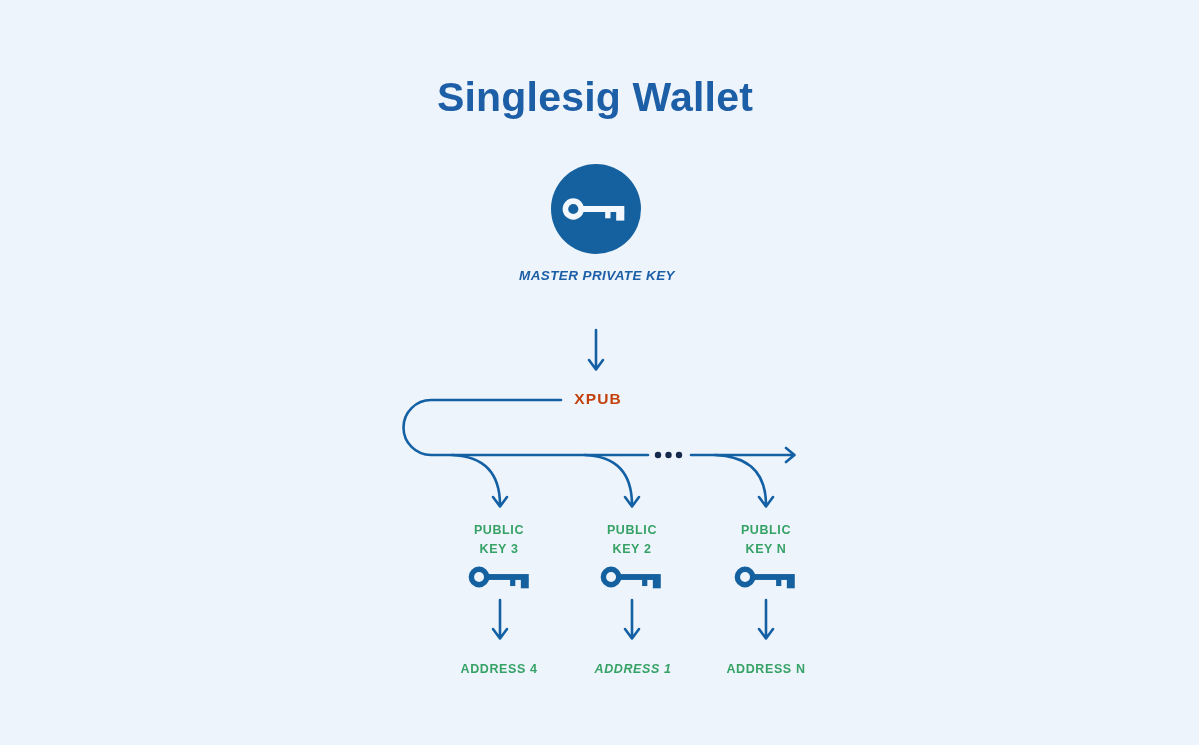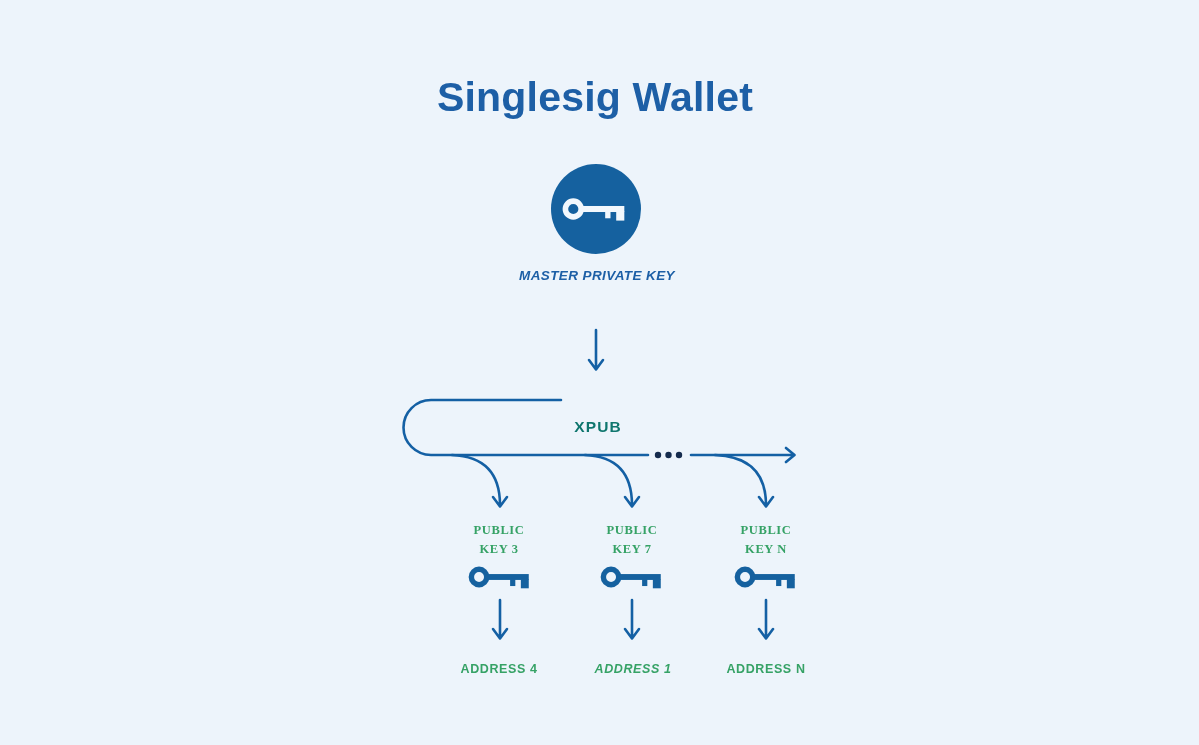--- a/index.html
+++ b/index.html
@@ -45,21 +45,20 @@
     top: 390px;
     left: 598px;
     font-size: 15.5px;
     letter-spacing: 1.1px;
   }
   .pk-label {
     top: 521px;
     font-size: 12.5px;
     letter-spacing: 0.6px;
     line-height: 18.5px;
-    font-family: Liberation Serif, serif;
   }
   .addr-label {
     top: 662px;
     font-size: 12.5px;
     letter-spacing: 0.6px;
   }
 </style>
 </head>
 <body style="background: rgb(237, 244, 251);">
 
@@ -102,31 +101,31 @@
       <use href="#key-shape" transform="translate(470,577) scale(1.13)"></use>
       <use href="#key-shape" transform="translate(602,577) scale(1.13)"></use>
       <use href="#key-shape" transform="translate(736,577) scale(1.13)"></use>
     </g>
   </svg>
 
   <div class="txt title" style="color: rgb(29, 95, 166);">Singlesig Wallet</div>
 
   <div class="txt master-label" style="color: rgb(29, 95, 166);">MASTER PRIVATE KEY</div>
 
-  <div class="txt xpub-label" style="color: #0f766e; margin-top: 28px;">XPUB</div>
+  <div class="txt xpub-label" style="color: #c2410c;">XPUB</div>
 
   <div class="txt pk-label" style="left: 499px; color: rgb(54, 162, 102);">
     <div>PUBLIC</div>
     <div>KEY 3</div>
   </div>
   <div class="txt addr-label" style="left: 499px; color: rgb(54, 162, 102);">ADDRESS 4</div>
 
   <div class="txt pk-label" style="left: 632px; color: rgb(54, 162, 102);">
     <div>PUBLIC</div>
-    <div>KEY 7</div>
+    <div>KEY 2</div>
   </div>
   <div class="txt addr-label" style="left: 633px; color: rgb(54, 162, 102); font-style: italic;">ADDRESS 1</div>
 
   <div class="txt pk-label" style="left: 766px; color: rgb(54, 162, 102);">
     <div>PUBLIC</div>
     <div>KEY N</div>
   </div>
   <div class="txt addr-label" style="left: 766px; color: rgb(54, 162, 102);">ADDRESS N</div>
 
 </div>

